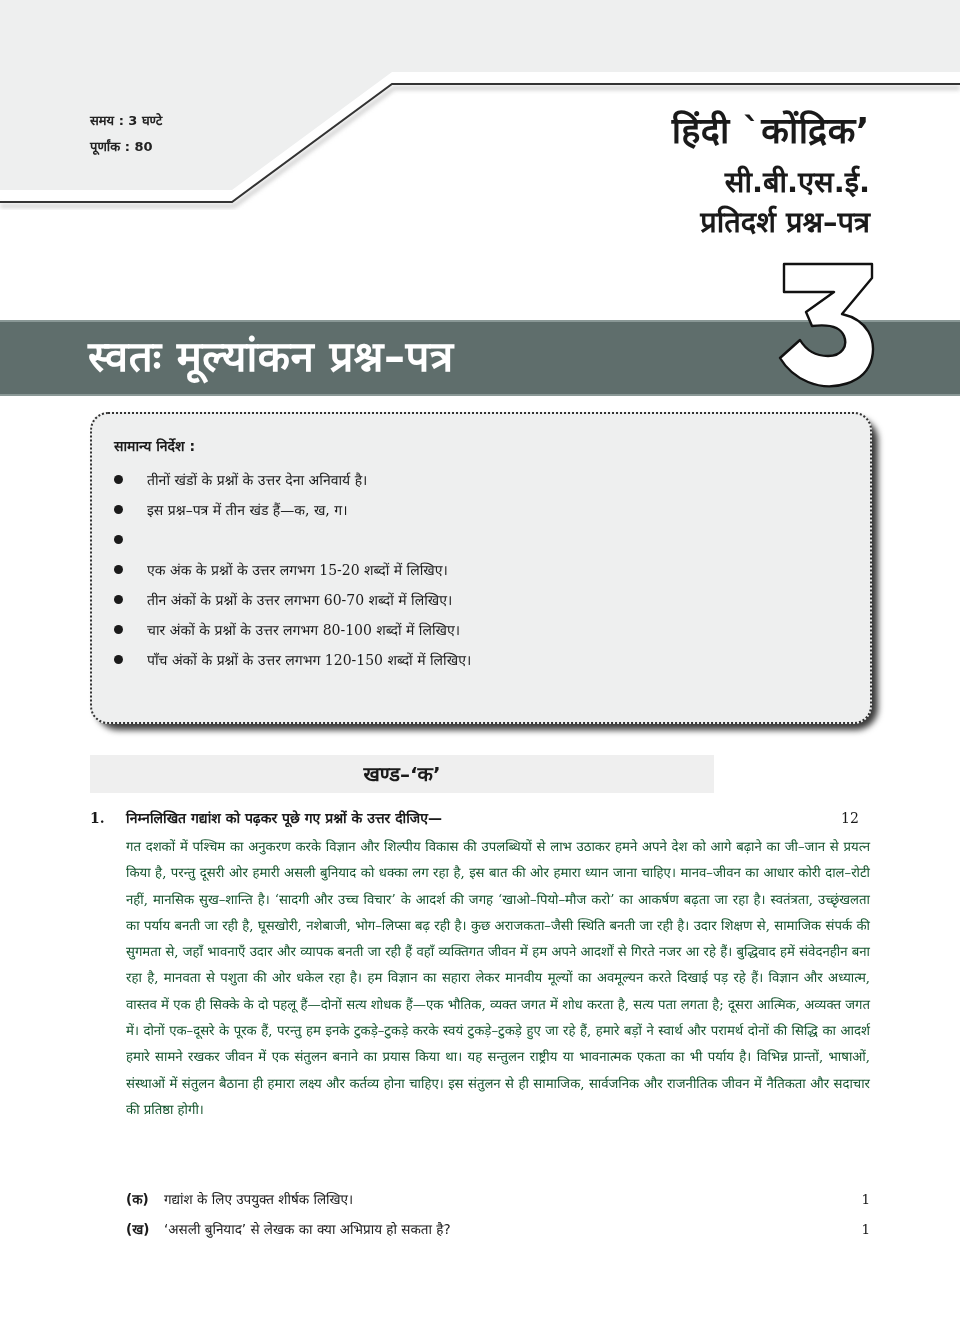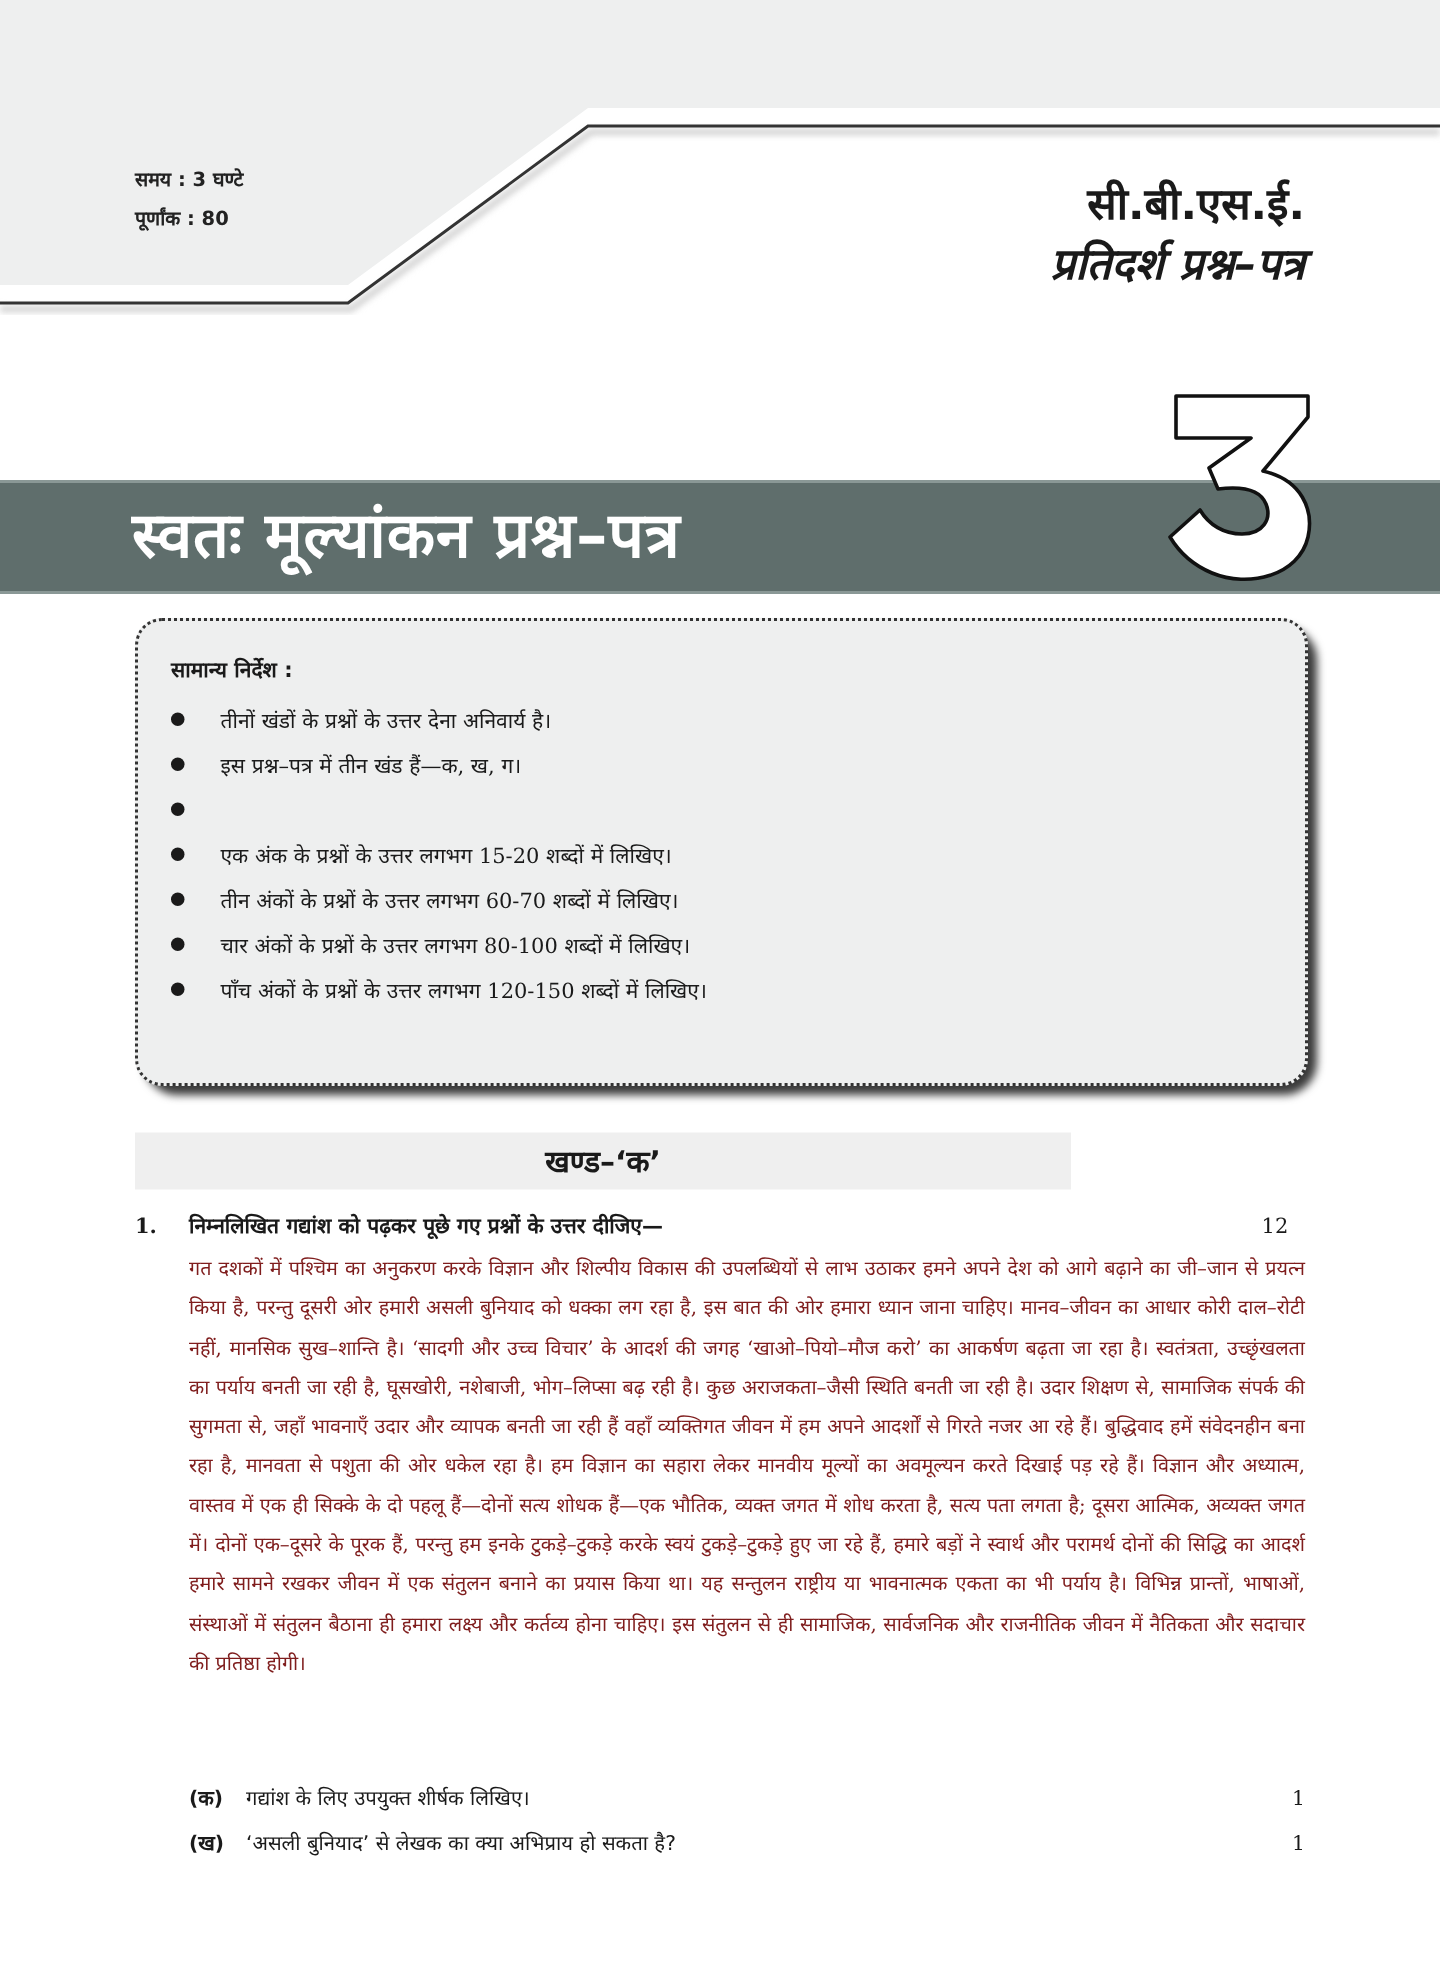--- a/index.html
+++ b/index.html
@@ -6,21 +6,21 @@
     html, body { width: 960px; height: 1320px; background: #ffffff; overflow: hidden; }
     body { position: relative; font-family: "DejaVu Sans", sans-serif; color: #1a1a1a; }
 
     
     .header-bg { position: absolute; left: 0; top: 0; width: 960px; height: 210px; }
     .meta { position: absolute; left: 90px; top: 108px; font-size: 13px; font-weight: bold; line-height: 26px; color: #222; }
 
     .titles { position: absolute; right: 90px; top: 108px; text-align: right; font-weight: bold; color: #1a1a1a; }
     .title-main { font-size: 36px; line-height: 46px; letter-spacing: 0.5px; }
     .title-sub1 { font-size: 29px; line-height: 40px; margin-top: 8px; }
-    .title-sub2 { font-size: 29px; line-height: 40px; font-style: italic; }
+    .title-sub2 { font-size: 29px; line-height: 40px; }
 
     .banner { position: absolute; left: 0; top: 320px; width: 960px; height: 76px; background: #5f6e6c; border-top: 2px solid #8a9896; border-bottom: 2px solid #8a9896; }
     .banner-title { position: absolute; left: 88px; top: 326px; font-size: 42px; line-height: 62px; font-weight: bold; color: #ffffff; letter-spacing: 0.5px; }
     .big-number { position: absolute; left: 772px; top: 254px; width: 110px; height: 136px; }
 
     
     .instr-shadow { position: absolute; left: 96px; top: 418px; width: 782px; height: 312px; border-radius: 22px; background: #3a3a3a; filter: blur(3px); }
     .instr-box { position: absolute; left: 90px; top: 412px; width: 782px; height: 312px; background: #eeefef; border: 2px dotted #333; border-radius: 18px; }
     .instr-heading { position: absolute; left: 22px; top: 22px; font-size: 14px; font-weight: bold; }
     .instr-list { position: absolute; left: 22px; top: 50px; list-style: none; }
@@ -28,21 +28,21 @@
     .bullet { display: inline-block; width: 9px; height: 9px; background: #1a1a1a; border-radius: 50%; margin-right: 24px; }
 
     
     .section-bar { position: absolute; left: 90px; top: 755px; width: 624px; height: 38px; background: #efefef; text-align: center; font-size: 20px; line-height: 38px; font-weight: bold; color: #1a1a1a; }
 
     .q-row { position: absolute; left: 90px; top: 808px; width: 780px; display: flex; font-size: 14px; font-weight: bold; line-height: 20px; }
     .q-num { width: 36px; font-family: "DejaVu Serif", serif; }
     .q-text { flex: 1; }
     .q-marks { width: 40px; text-align: center; font-family: "DejaVu Serif", serif; font-weight: normal; }
 
-    .passage { position: absolute; left: 126px; top: 834px; width: 744px; font-family: "DejaVu Serif", serif; font-size: 13.2px; line-height: 26.3px; text-align: justify; color: #7f1d1d; }
+    .passage { position: absolute; left: 126px; top: 834px; width: 744px; font-family: "DejaVu Serif", serif; font-size: 13.2px; line-height: 26.3px; text-align: justify; color: #14532d; }
 
     .subq { position: absolute; left: 126px; width: 744px; display: flex; font-size: 13.5px; line-height: 22px; }
     .subq-label { width: 38px; font-weight: bold; }
     .subq-text { flex: 1; }
     .subq-marks { width: 40px; text-align: right; font-family: "DejaVu Serif", serif; }
   </style>
 </head>
 <body>
 
 <svg class="header-bg" width="960" height="210" viewBox="0 0 960 210">
@@ -55,20 +55,21 @@
   <polyline points="0,206 234,206 394,88 960,88" fill="none" stroke="#cfcfcf" stroke-width="4" filter="url(#sh)"></polyline>
   <polyline points="0,202 232,202 392,84 960,84" fill="none" stroke="#333" stroke-width="2"></polyline>
 </svg>
 
 <div class="meta">
   <div>समय : 3 घण्टे</div>
   <div>पूर्णांक : 80</div>
 </div>
 
 <div class="titles">
+  <div class="title-main">हिंदी `कोंद्रिक’</div>
   <div class="title-sub1">सी.बी.एस.ई.</div>
   <div class="title-sub2">प्रतिदर्श प्रश्न–पत्र</div>
 </div>
 
 <div class="banner"></div>
 <div class="banner-title">स्वतः मूल्यांकन प्रश्न–पत्र</div>
 <svg class="big-number" viewBox="0 0 110 136">
   <path d="M12 10 L100 10 L100 24 L70 60 C96 66 104 86 100 104 C94 130 60 138 36 128 C24 123 14 114 8 104 L28 86 C34 96 44 102 56 102 C70 102 76 92 72 82 C68 72 56 70 40 72 L34 58 L62 38 L12 38 Z" fill="#ffffff" stroke="#111" stroke-width="2.4" stroke-linejoin="round"></path>
 </svg>
 

